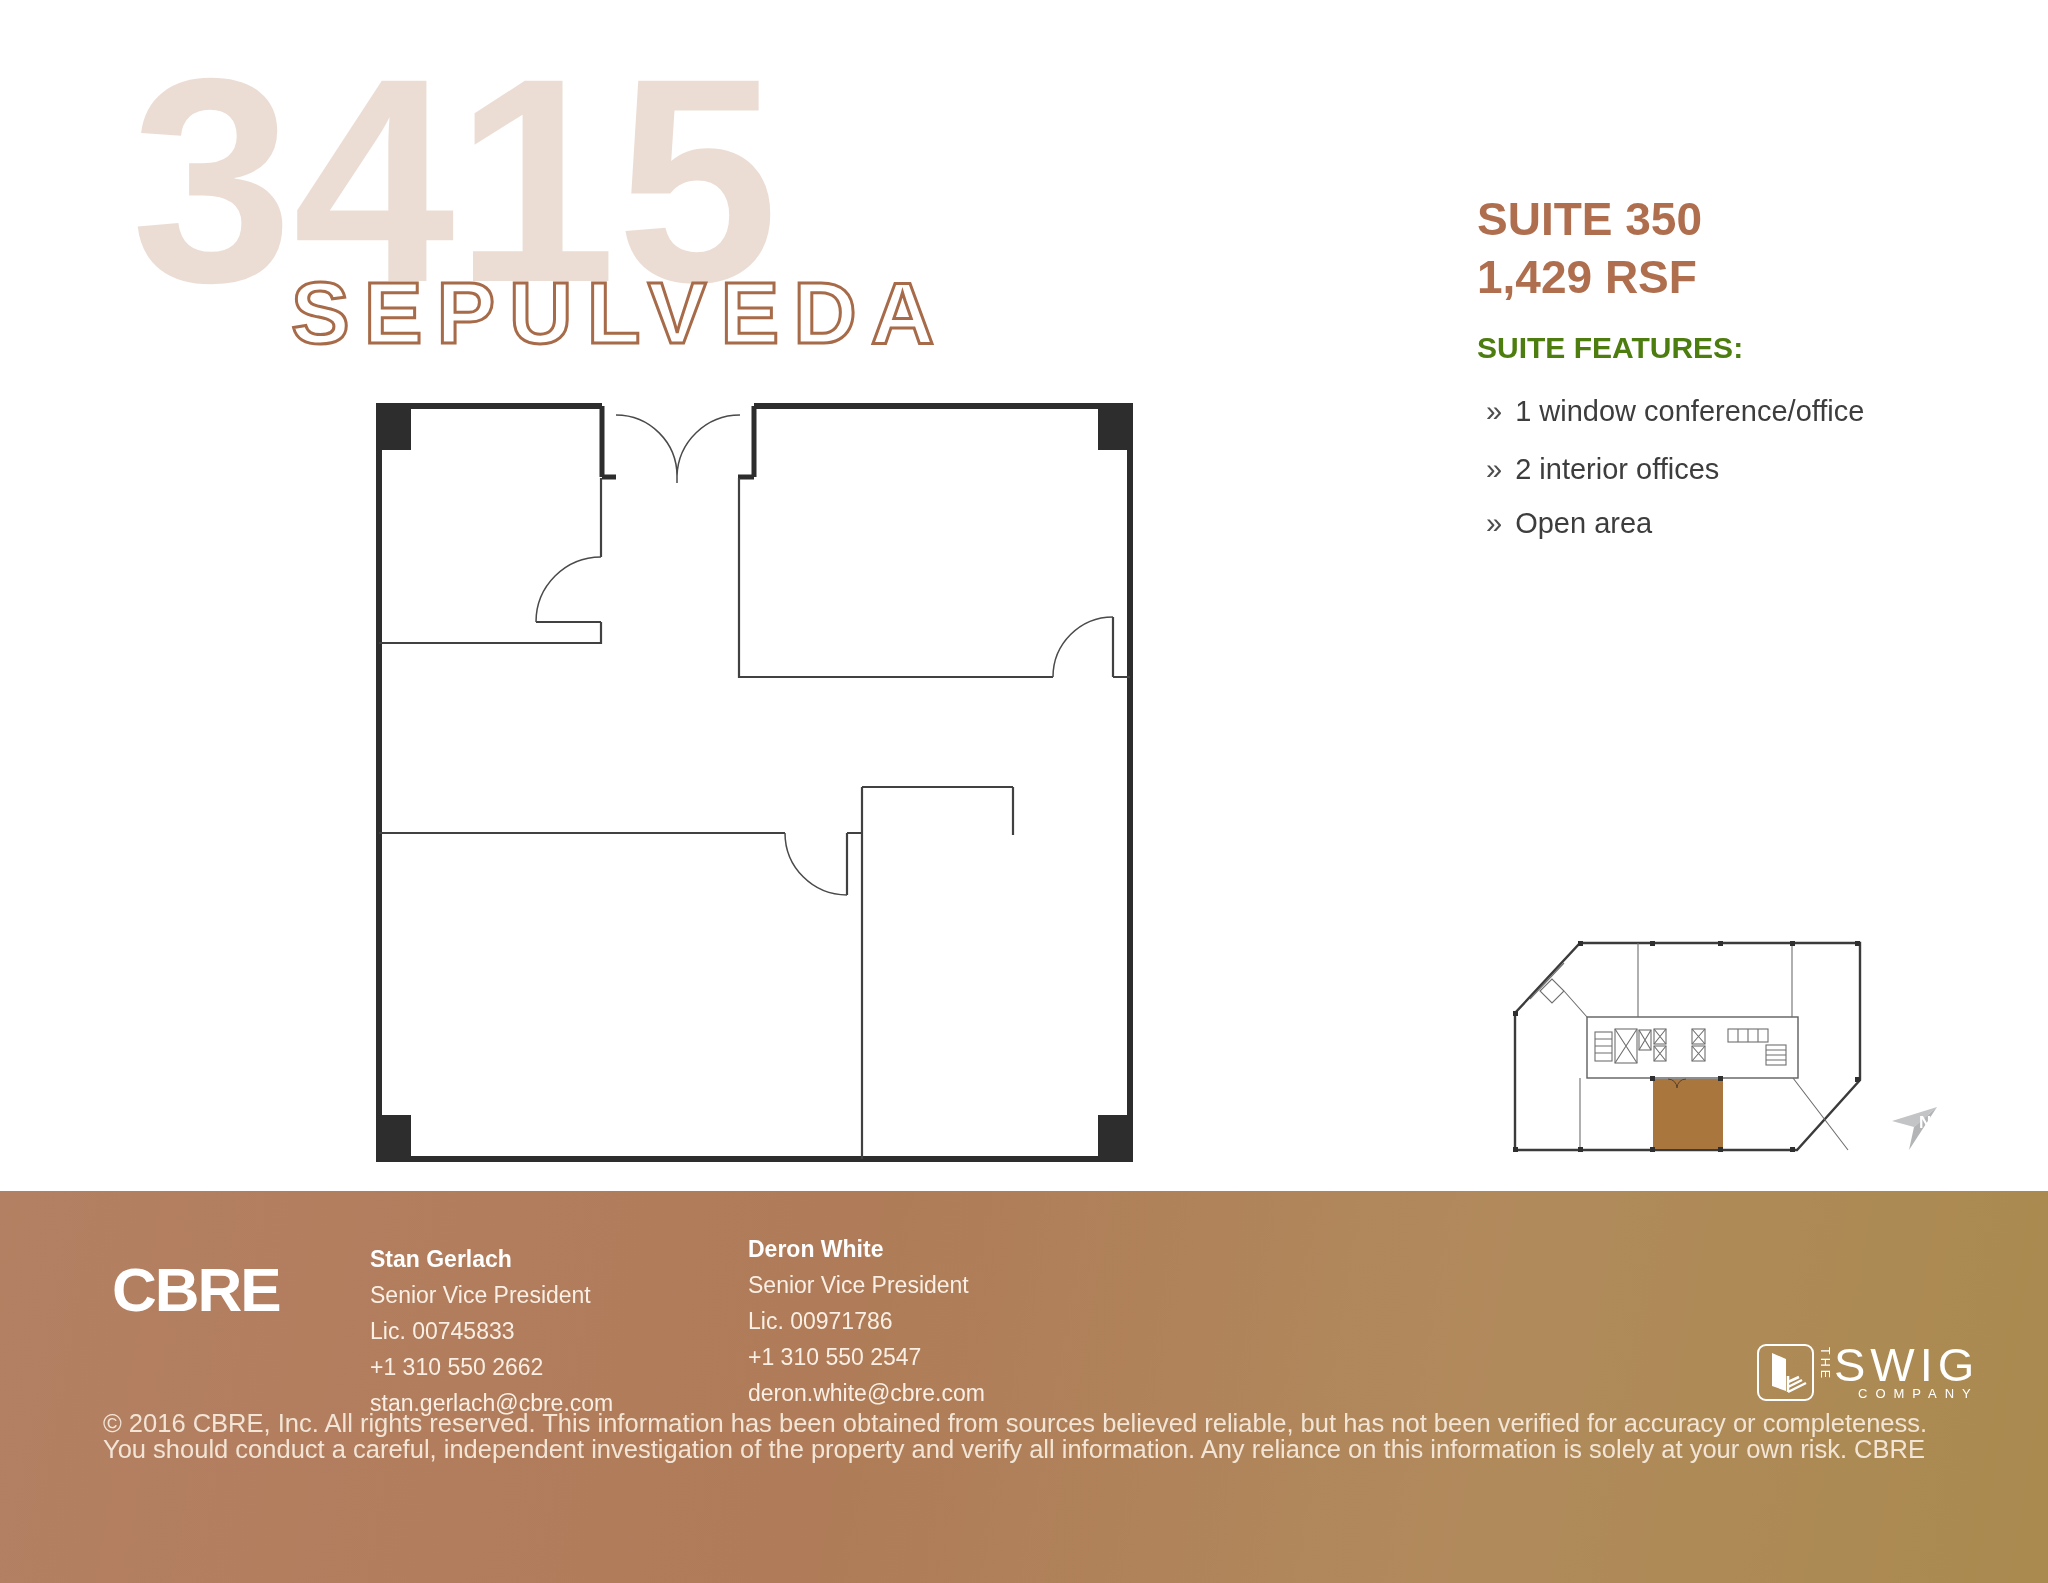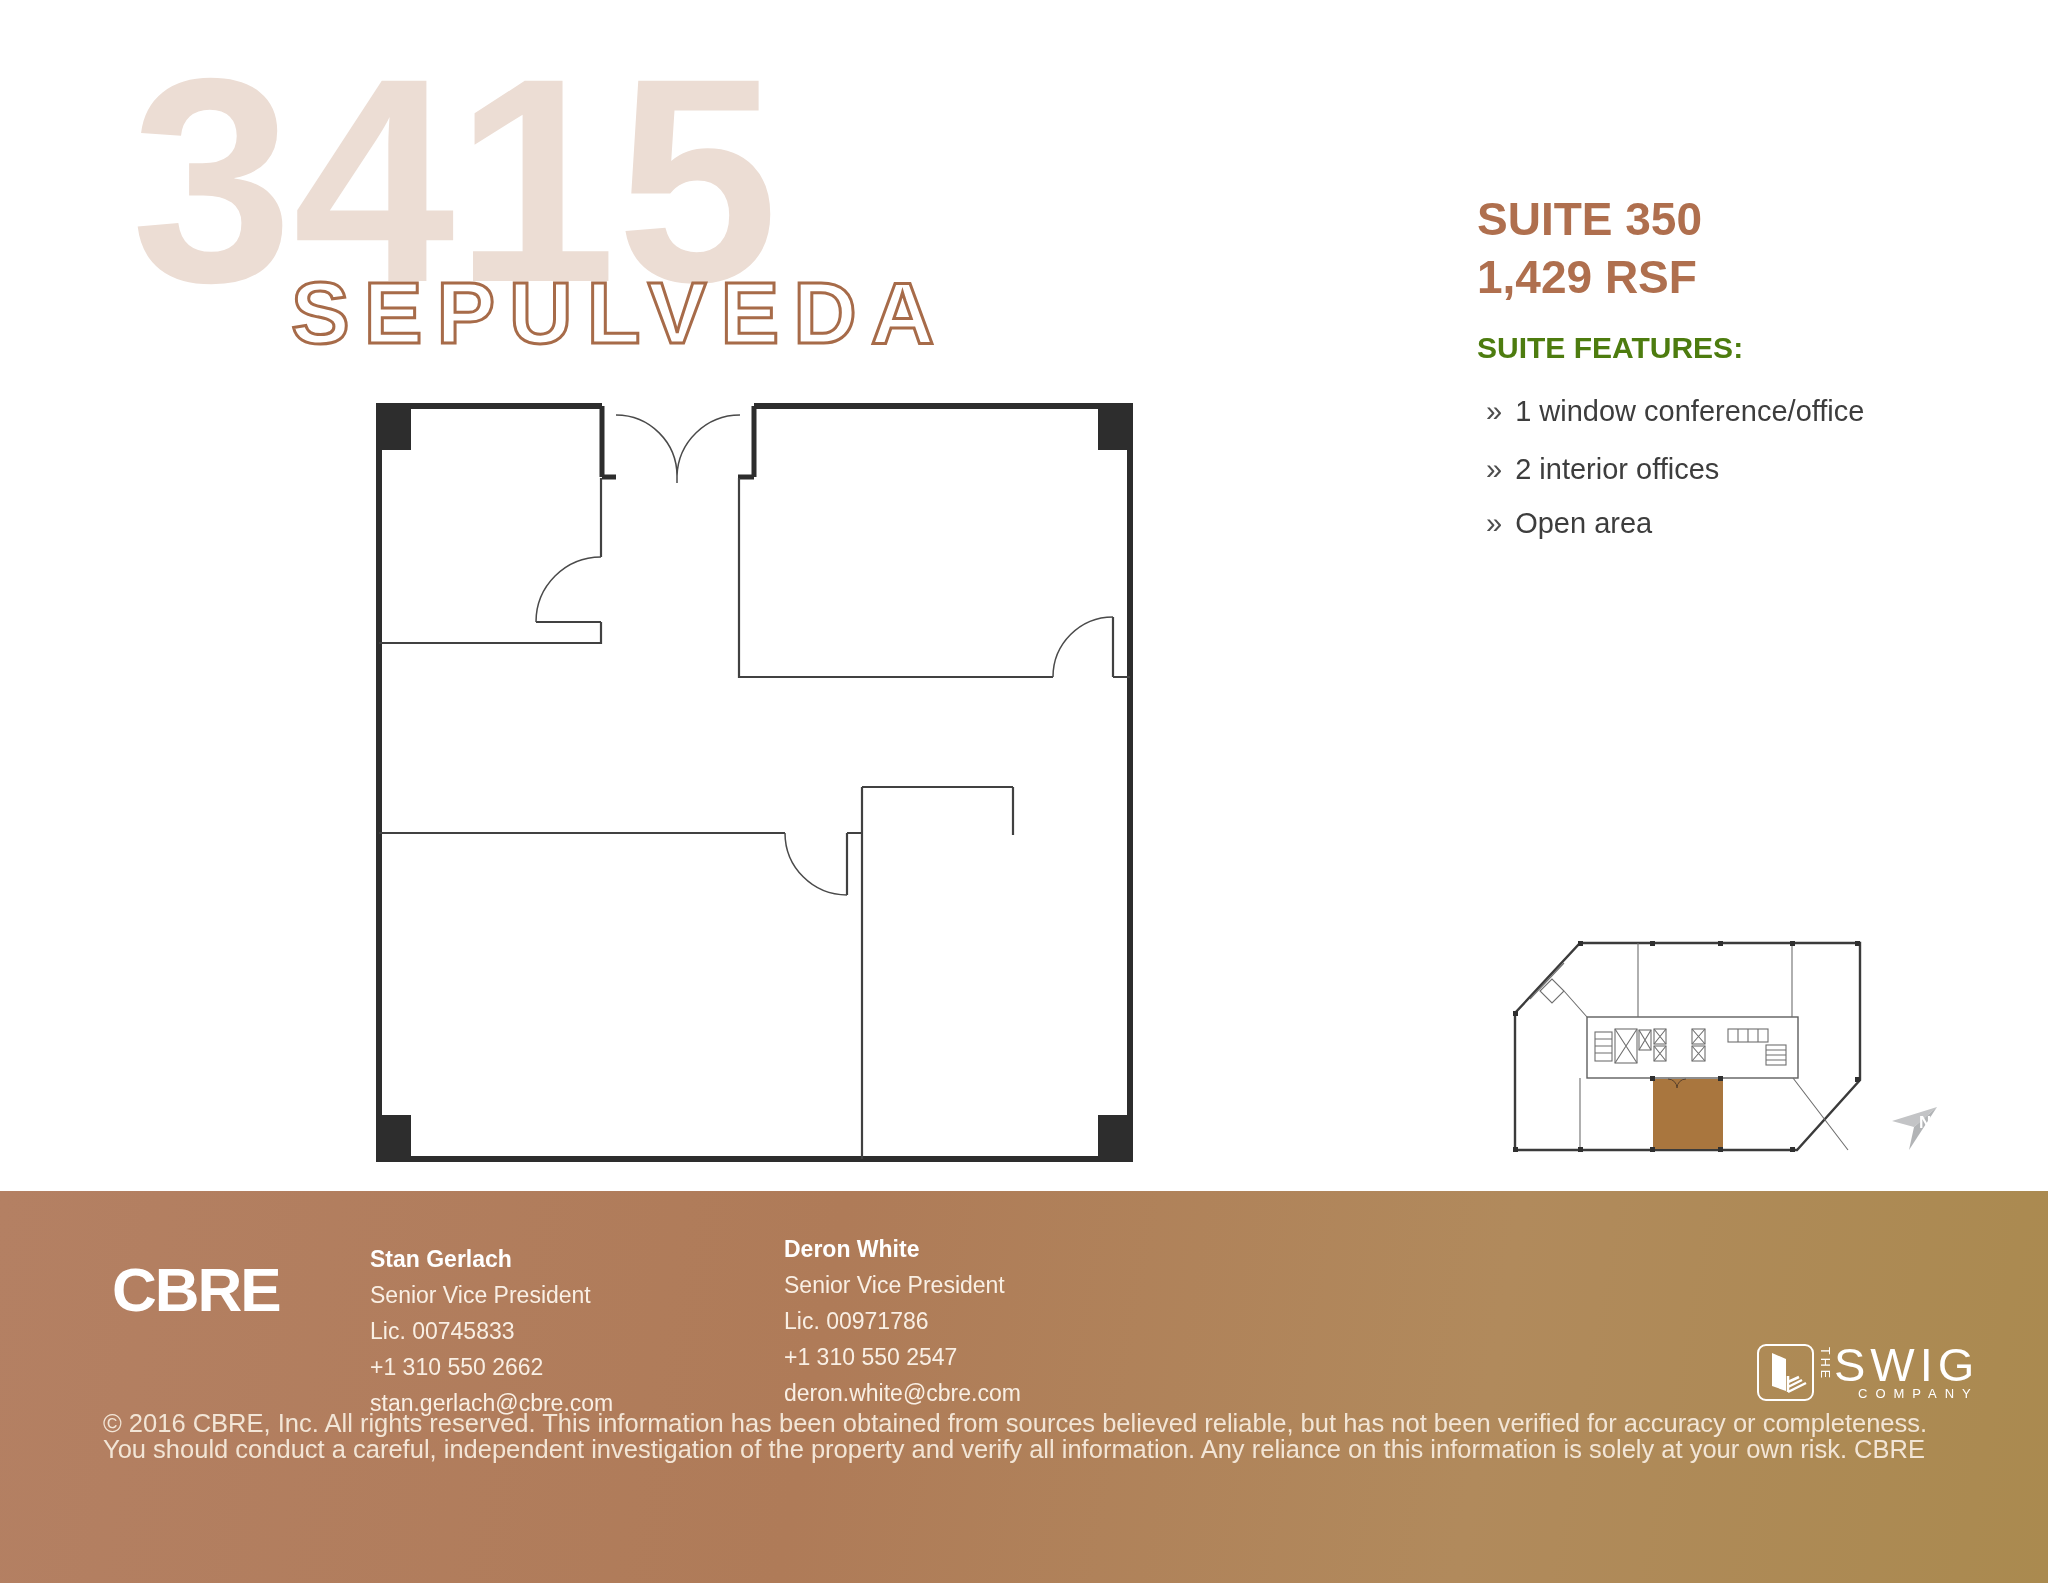--- a/index.html
+++ b/index.html
@@ -37,21 +37,21 @@
   .kp-suite{fill:#a9763e;}
   .kp-n{font-family:"Liberation Sans",sans-serif;font-size:17px;font-weight:700;fill:#ffffff;}
   
   #footer{position:absolute;left:0;top:1191px;width:2048px;height:392px;
           background:linear-gradient(100deg,#b48063 0%,#af7b58 40%,#b18a5c 72%,#aa8a4f 100%);}
   #cbrelogo{position:absolute;left:112px;top:1243px;color:#ffffff;font-size:62px;font-weight:900;
           letter-spacing:-2px;line-height:1;margin-top:16px;}
   .contact{position:absolute;color:#f9efe4;font-size:23px;line-height:36px;white-space:nowrap;}
   .contact .cname{font-weight:700;color:#ffffff;}
   #contact0{left:370px;top:1241px;}
-  #contact1{left:748px;top:1231px;margin-left:36px;}
+  #contact1{left:748px;top:1231px;}
   #legal{position:absolute;left:103px;top:1411px;color:#f2e5d6;font-size:25.5px;
          line-height:25.7px;white-space:nowrap;}
   
   #swig{position:absolute;left:1757px;top:1344px;width:220px;height:64px;color:#fff;}
   #swigbox{position:absolute;left:0;top:0;width:53px;height:53px;border:2.5px solid #fff;
          border-radius:9px;}
   #swigthe{position:absolute;left:61px;top:3px;height:46px;writing-mode:vertical-rl;
          text-orientation:mixed;font-size:12.5px;letter-spacing:3px;font-weight:400;}
   #swigname{position:absolute;left:77px;top:-7px;font-size:47px;font-weight:400;letter-spacing:5px;}
   #swigco{position:absolute;left:76px;top:42px;font-size:13px;letter-spacing:8px;font-weight:400;margin-left:25px;}

